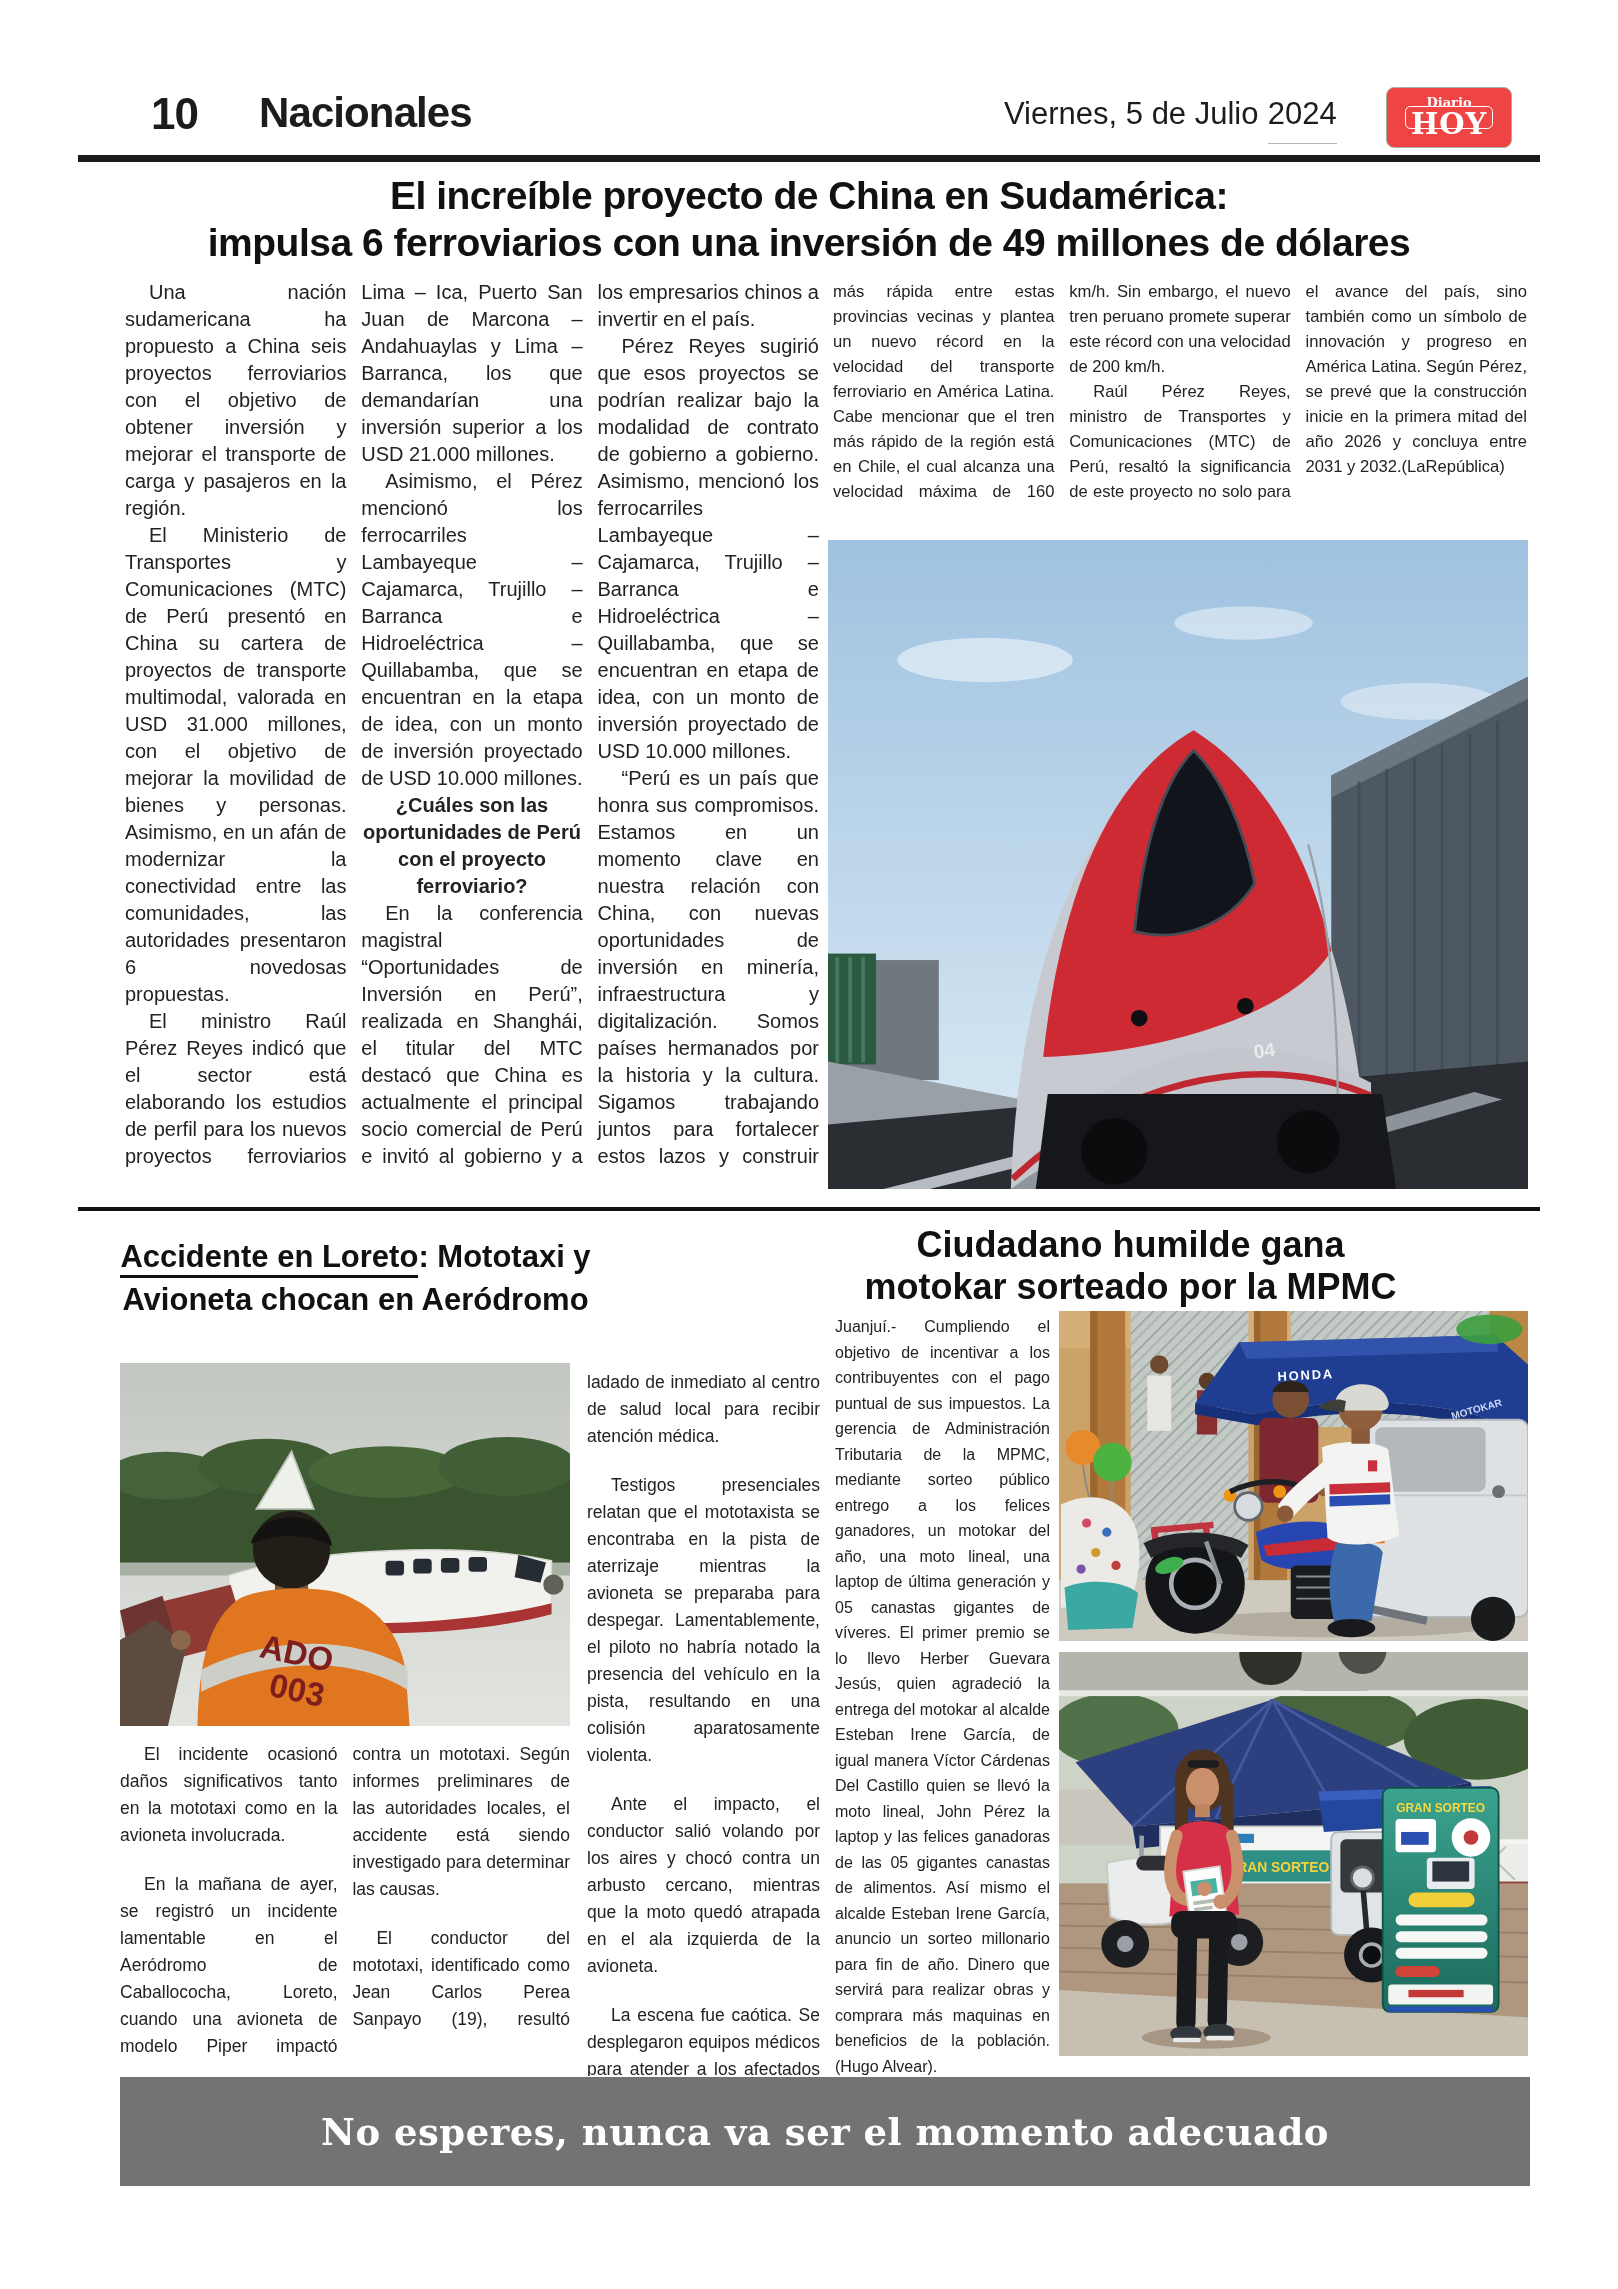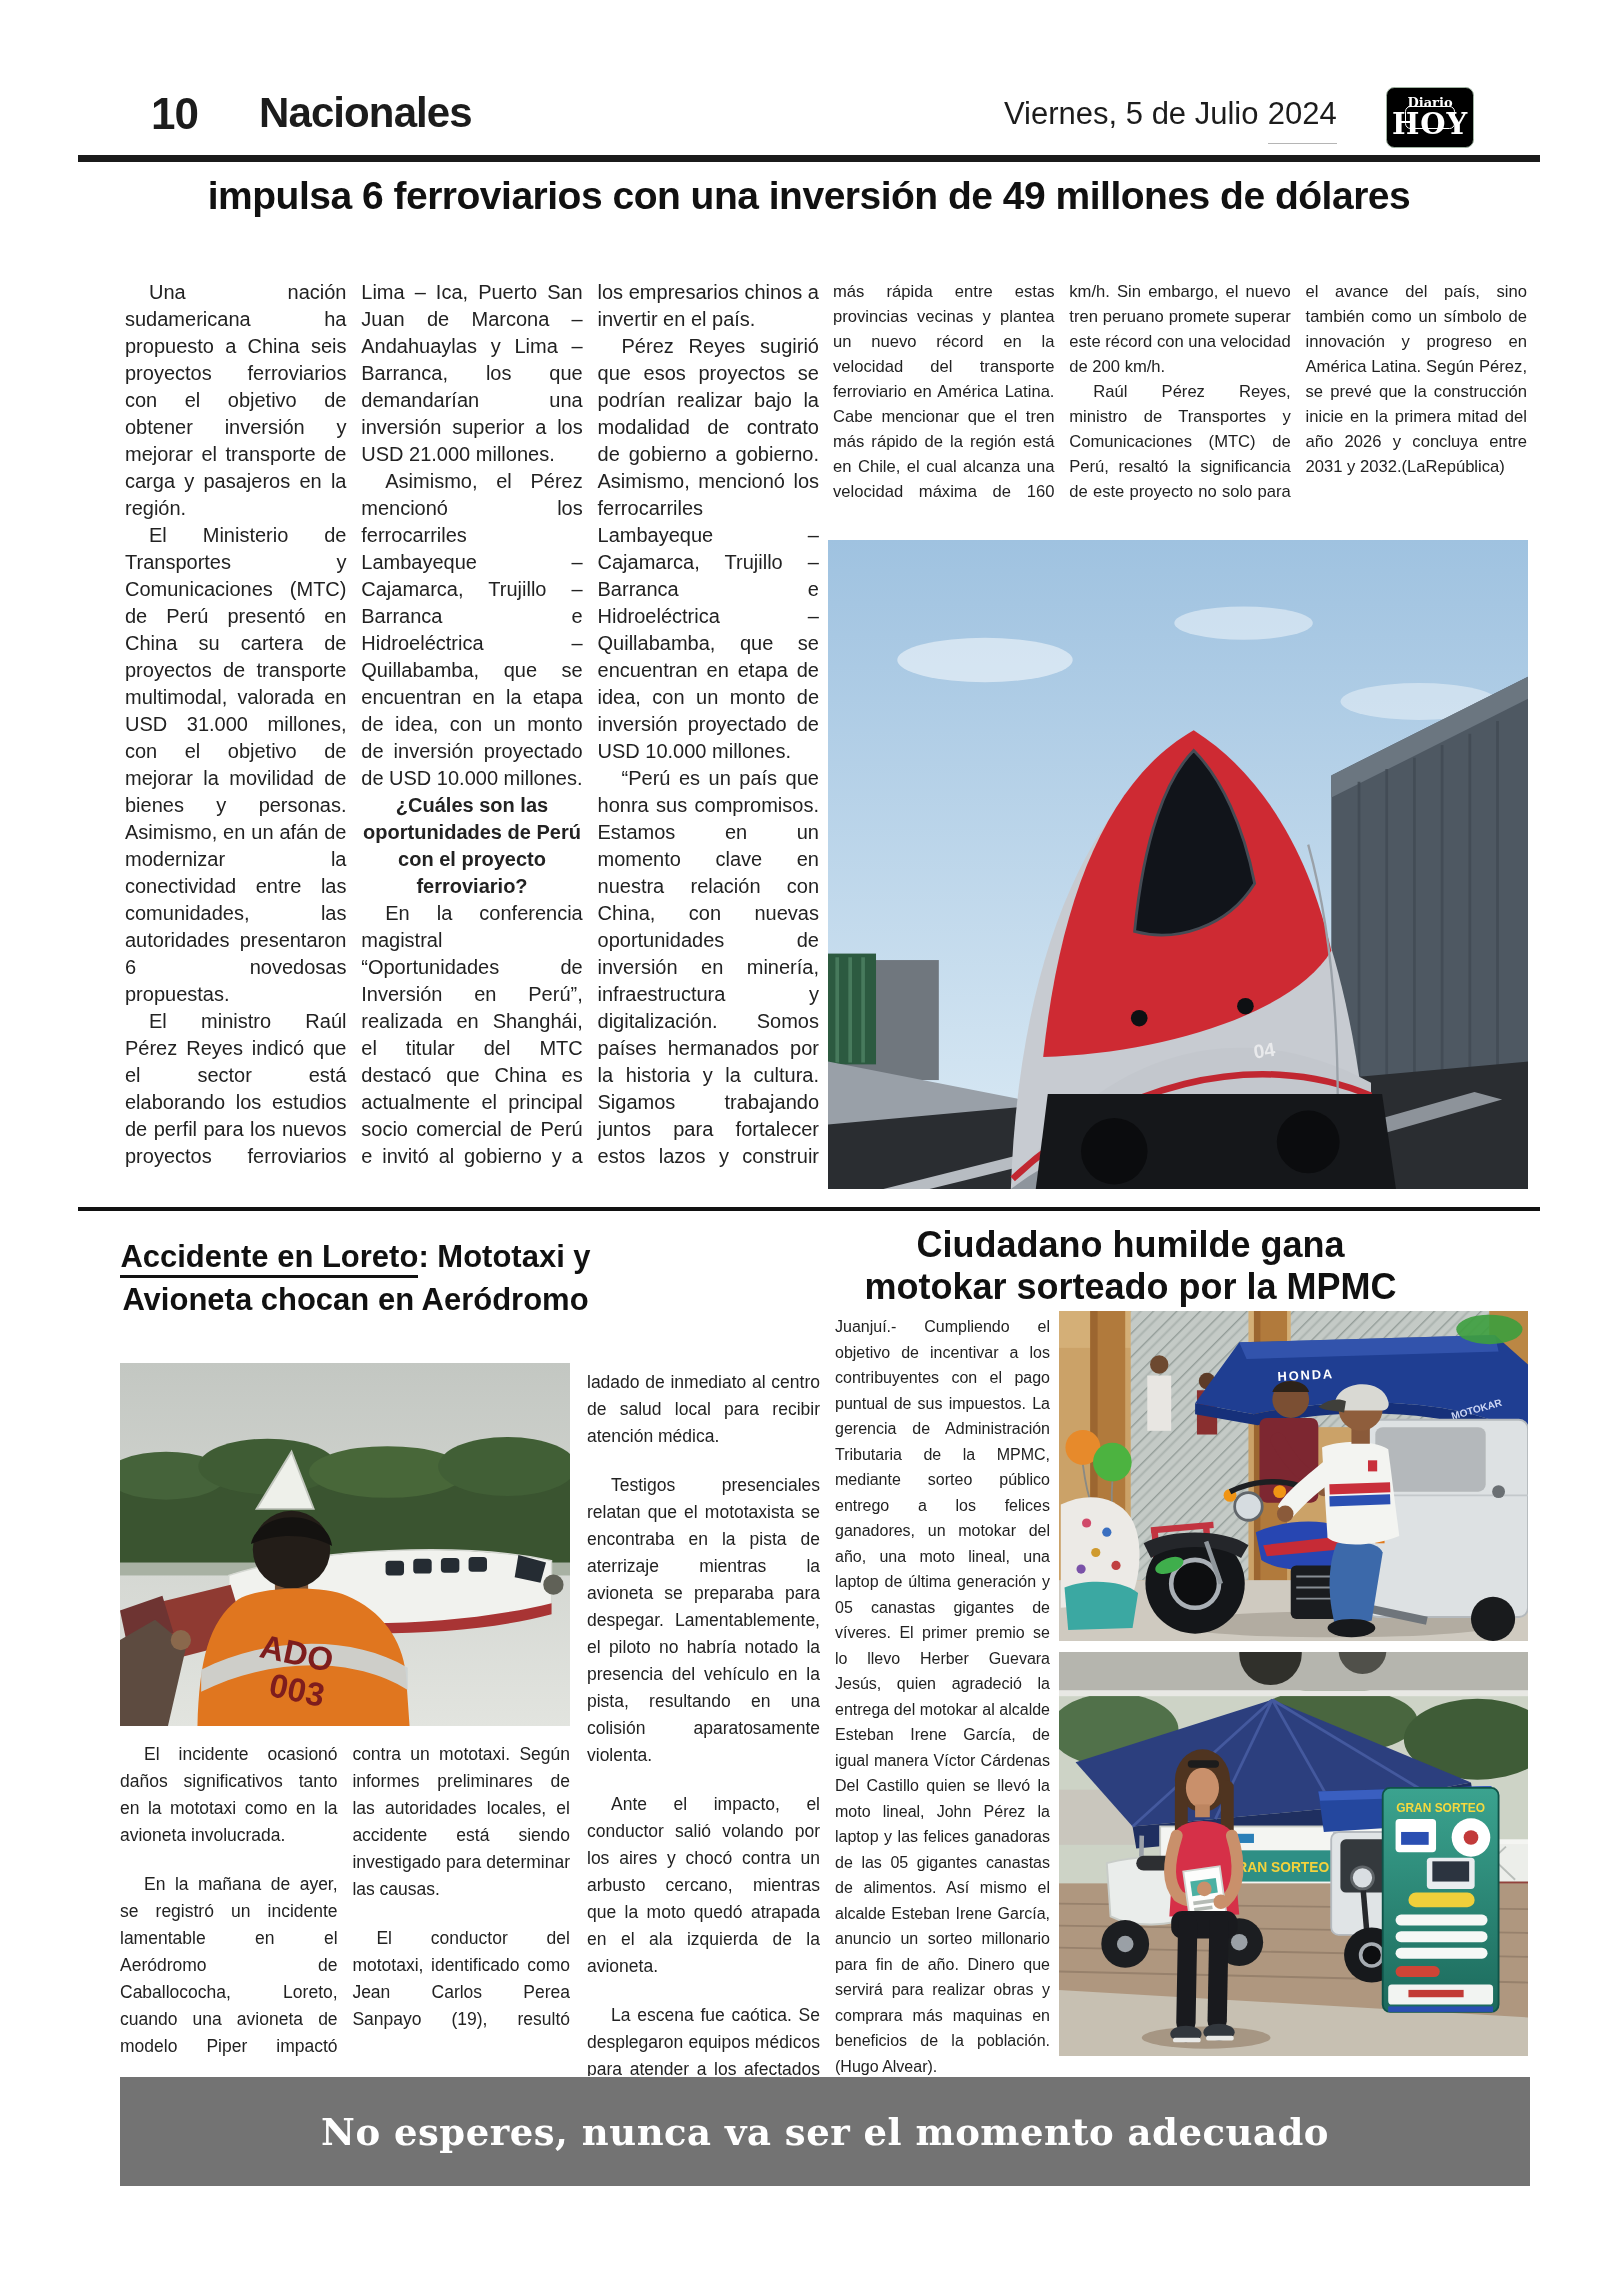--- a/index.html
+++ b/index.html
@@ -5,22 +5,22 @@
   * { margin:0; padding:0; box-sizing:border-box; }
   body { background:#888; font-family:"Liberation Sans", sans-serif; }
   .sheet { position:relative; width:1619px; height:2290px; background:#ffffff;
            margin:0 auto; color:#1c1c1c; overflow:hidden; }
 
   
   .pageno   { position:absolute; left:151px; top:89px; font-size:44px; font-weight:bold; letter-spacing:-0.9px; }
   .section  { position:absolute; left:259px; top:89px; font-size:42px; font-weight:bold; letter-spacing:-0.9px; }
   .date     { position:absolute; left:1004px; top:96px; width:301px; font-size:31px; font-weight:400; white-space:nowrap; }
   .date .year { display:inline-block; margin-left:9.2px; border-bottom:1.8px solid #b5b5b5; padding-bottom:11px; }
-  .logo     { position:absolute; left:1386px; top:87px; width:88px; height:61px;
-              background:#000000; border:1.8px solid #9fb3a1; border-radius:8.3px; padding:18px; }
+  .logo     { position:absolute; left:1386px; top:87px; width:126px; height:61px;
+              background:#ef4444; border:1.8px solid #9fb3a1; border-radius:8.3px; padding:18px; }
   .logo-inner { width:100%; height:100%; border:1.8px solid #ffffff; border-radius:5.5px;
               display:flex; flex-direction:column; align-items:center; justify-content:center; }
   .logo-diario { font-family:"DejaVu Serif", serif; font-weight:bold; font-size:13px; color:#fff; line-height:14px; }
   .logo-hoy    { font-family:"DejaVu Serif", serif; font-weight:bold; font-size:29px; color:#fff; line-height:29px; letter-spacing:0.9px; }
   .toprule  { position:absolute; left:78px; top:155px; width:1462px; height:7.4px; background:#1b1b1b; }
 
   
   .a1-head { position:absolute; left:78px; top:172px; width:1462px; text-align:center;
              font-size:39px; line-height:47px; font-weight:bold; letter-spacing:-0.5px; color:#111; }
   .coltext { text-align:justify; color:#222; }
@@ -78,20 +78,21 @@
   </div>
   <div class="logo">
     <div class="logo-inner">
       <div class="logo-diario">Diario</div>
       <div class="logo-hoy">HOY</div>
     </div>
   </div>
   <div class="toprule"></div>
 
   <h1 class="a1-head">
+    <span style="display:block">El increíble proyecto de China en Sudamérica:</span>
     <span style="display:block">impulsa 6 ferroviarios con una inversión de 49 millones de dólares</span>
   </h1>
 
   <div class="a1-left coltext">
     <p class="bp">Una nación sudamericana ha propuesto a China seis proyectos ferroviarios con el objetivo de obtener inversión y mejorar el transporte de carga y pasajeros en la región.</p>
     <p class="bp">El Ministerio de Transportes y Comunicaciones (MTC) de Perú presentó en China su cartera de proyectos de transporte multimodal, valorada en USD 31.000 millones, con el objetivo de mejorar la movilidad de bienes y personas. Asimismo, en un afán de modernizar la conectividad entre las comunidades, las autoridades presentaron 6 novedosas propuestas.</p>
     <p class="bp">El ministro Raúl Pérez Reyes indicó que el sector está elaborando los estudios de perfil para los nuevos proyectos ferroviarios Lima – Ica, Puerto San Juan de Marcona – Andahuaylas y Lima – Barranca, los que demandarían una inversión superior a los USD 21.000 millones.</p>
     <p class="bp">Asimismo, el Pérez mencionó los ferrocarriles Lambayeque – Cajamarca, Trujillo – Barranca e Hidroeléctrica – Quillabamba, que se encuentran en la etapa de idea, con un monto de inversión proyectado de USD 10.000 millones.</p>
     <p class="subhead">¿Cuáles son las oportunidades de Perú con el proyecto ferroviario?</p>
     <p class="bp">En la conferencia magistral “Oportunidades de Inversión en Perú”, realizada en Shanghái, el titular del MTC destacó que China es actualmente el principal socio comercial de Perú e invitó al gobierno y a los empresarios chinos a invertir en el país.</p>

